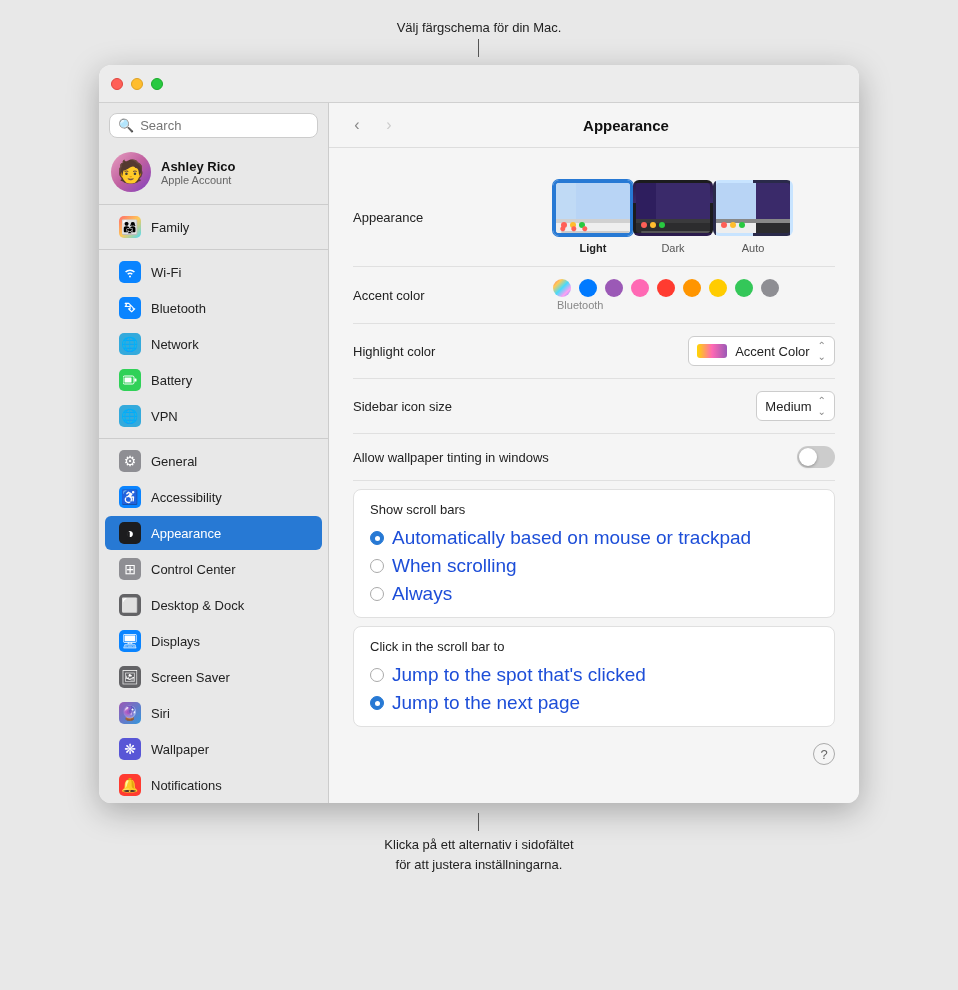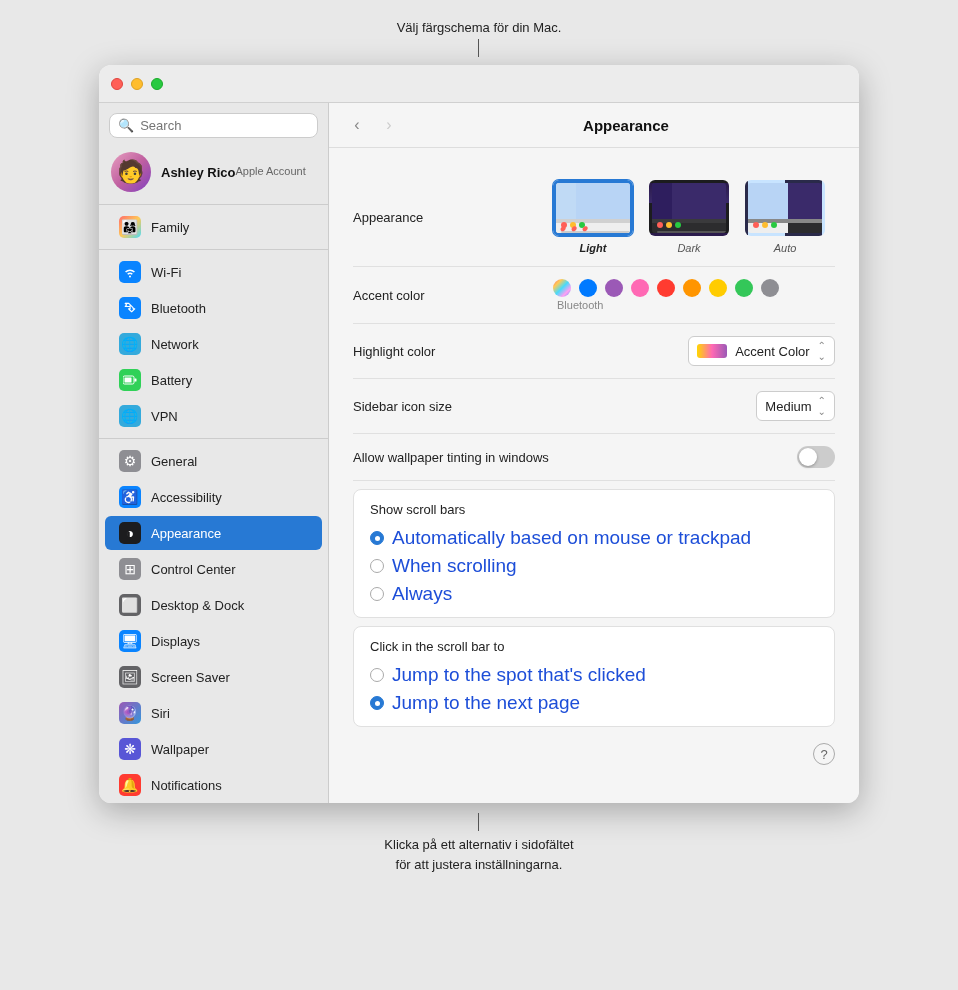--- a/index.html
+++ b/index.html
@@ -114,21 +114,21 @@
       display: flex;
       align-items: center;
       justify-content: center;
       font-size: 20px;
       overflow: hidden;
       position: relative;
     }
     .user-avatar-emoji {
       font-size: 22px;
     }
-    .user-info { display: flex; flex-direction: row; }
+    .user-info { display: flex; flex-direction: column; }
     .user-name { font-size: 13px; font-weight: 600; color: #111; }
     .user-sub { font-size: 11px; color: #666; }
 
     .sidebar-divider {
       height: 1px;
       background: #ccc;
       margin: 4px 0;
     }
 
     .sidebar-item {
@@ -234,23 +234,21 @@
     }
     .setting-control {
       flex: 1;
       display: flex;
       align-items: center;
     }
 
     
     .theme-options {
       display: flex;
-      gap: 16px;
       align-items: flex-end;
-      font-style: italic;
     }
     .theme-option {
       display: flex;
       flex-direction: column;
       align-items: center;
       gap: 6px;
       cursor: pointer;
     }
     .theme-preview {
       width: 80px; height: 56px;

